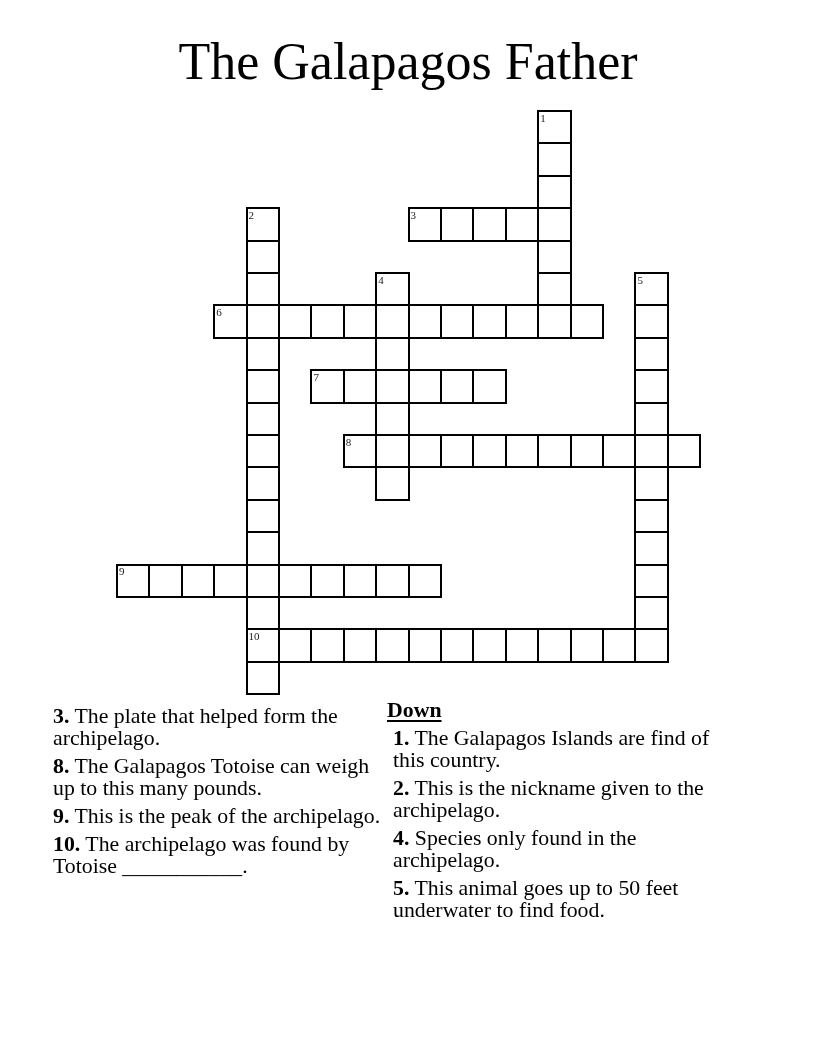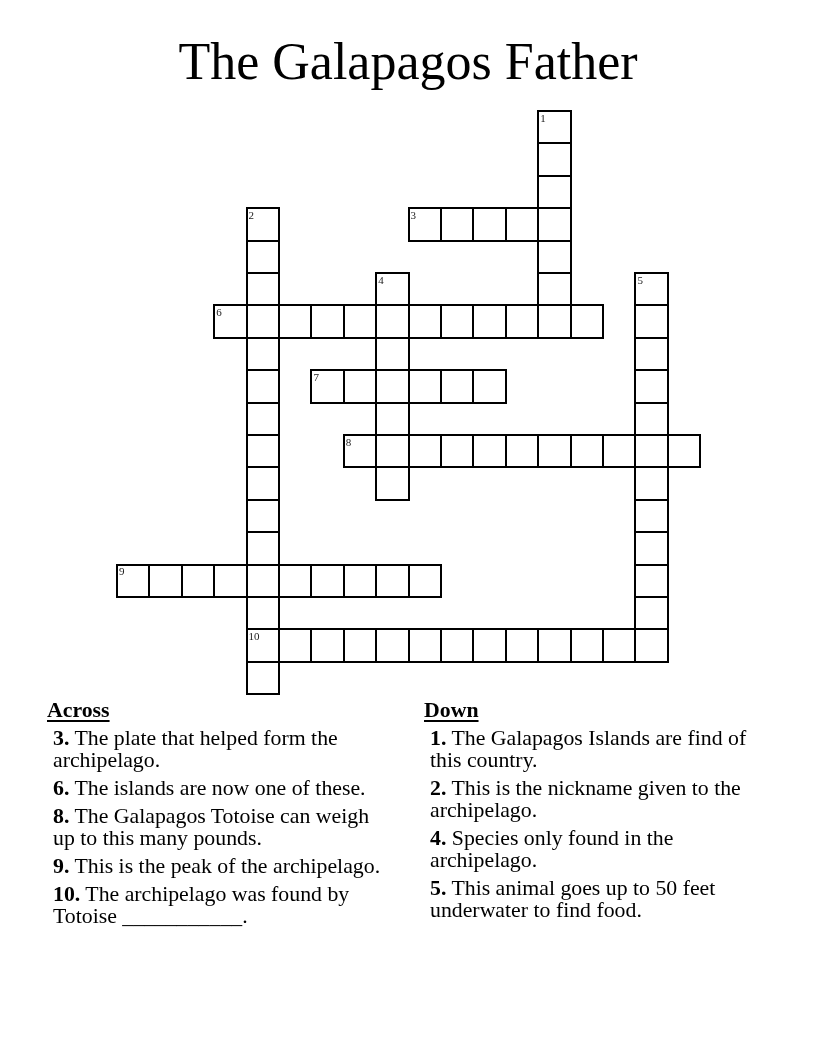--- a/index.html
+++ b/index.html
@@ -31,21 +31,21 @@
     font-size: 11px;
     line-height: 11px;
     color: #1a1a1a;
     font-family: "Liberation Serif", serif;
   }
   .clues {
     position: absolute; top: 699px; width: 340px;
     font-size: 21.8px; line-height: 22px;
   }
   .clues-across { left: 47px; }
-  .clues-down   { left: 424px; }
+  .clues-down   { left: 387px; }
   .clues-heading {
     font-weight: bold;
     text-decoration: underline;
     text-decoration-thickness: 2px;
     text-underline-offset: 3px;
     margin-bottom: 4px;
   }
   .clue { margin: 6px; }
   .clue b { font-weight: bold; }
 </style>
@@ -151,24 +151,22 @@
       <div class="cell" style="left: 324px; top: 518.4px; width: 34.4px; height: 34.4px;"></div>
       <div class="cell" style="left: 356.4px; top: 518.4px; width: 34.4px; height: 34.4px;"></div>
       <div class="cell" style="left: 388.8px; top: 518.4px; width: 34.4px; height: 34.4px;"></div>
       <div class="cell" style="left: 421.2px; top: 518.4px; width: 34.4px; height: 34.4px;"></div>
       <div class="cell" style="left: 453.6px; top: 518.4px; width: 34.4px; height: 34.4px;"></div>
       <div class="cell" style="left: 486px; top: 518.4px; width: 34.4px; height: 34.4px;"></div>
       <div class="cell-number" style="left: 132.6px; top: 520.9px;">10</div>
     </div>
 
   <div class="clues clues-across">
-    <div class="clues-heading">Across</div>
     <div class="clue-list">
         <div class="clue"><b>3.</b> <span>The plate that helped form the archipelago.</span></div>
-        <div class="clue"><b>6.</b> <span>The islands are now one of these.</span></div>
         <div class="clue"><b>8.</b> <span>The Galapagos Totoise can weigh up to this many pounds.</span></div>
         <div class="clue"><b>9.</b> <span>This is the peak of the archipelago.</span></div>
         <div class="clue"><b>10.</b> <span>The archipelago was found by Totoise ___________.</span></div>
       </div>
   </div>
 
   <div class="clues clues-down">
     <div class="clues-heading">Down</div>
     <div class="clue-list">
         <div class="clue"><b>1.</b> <span>The Galapagos Islands are find of this country.</span></div>

